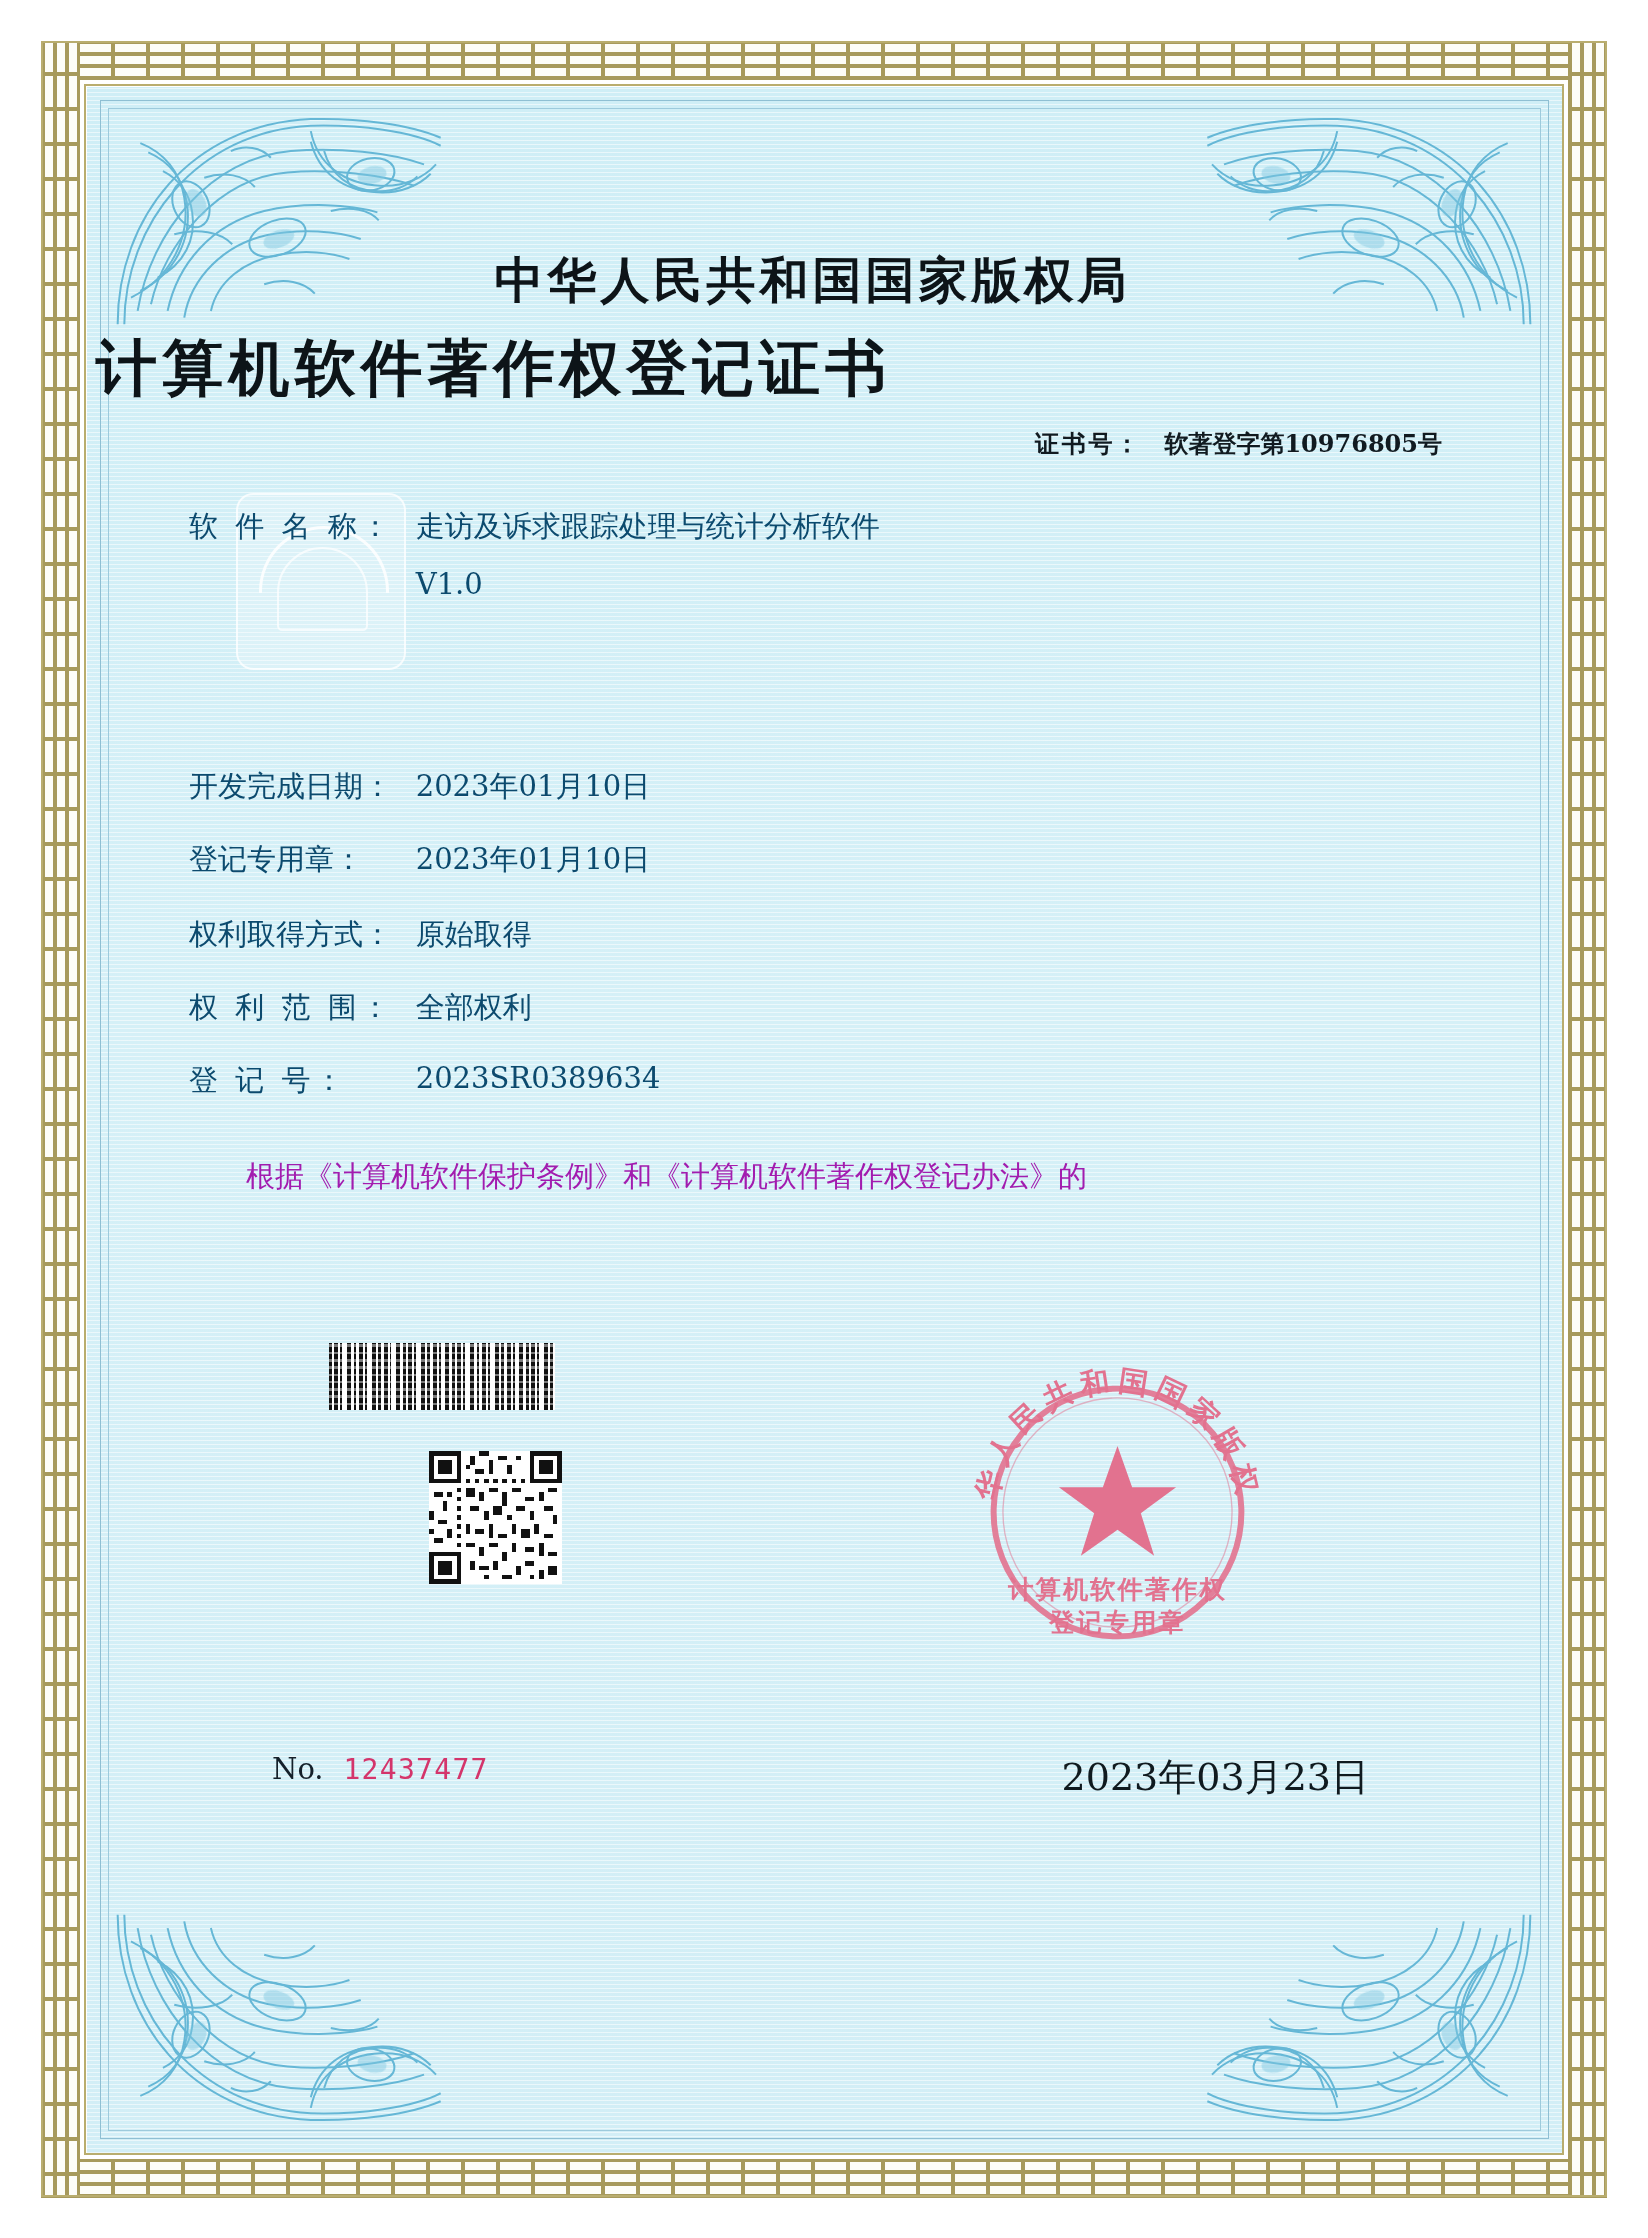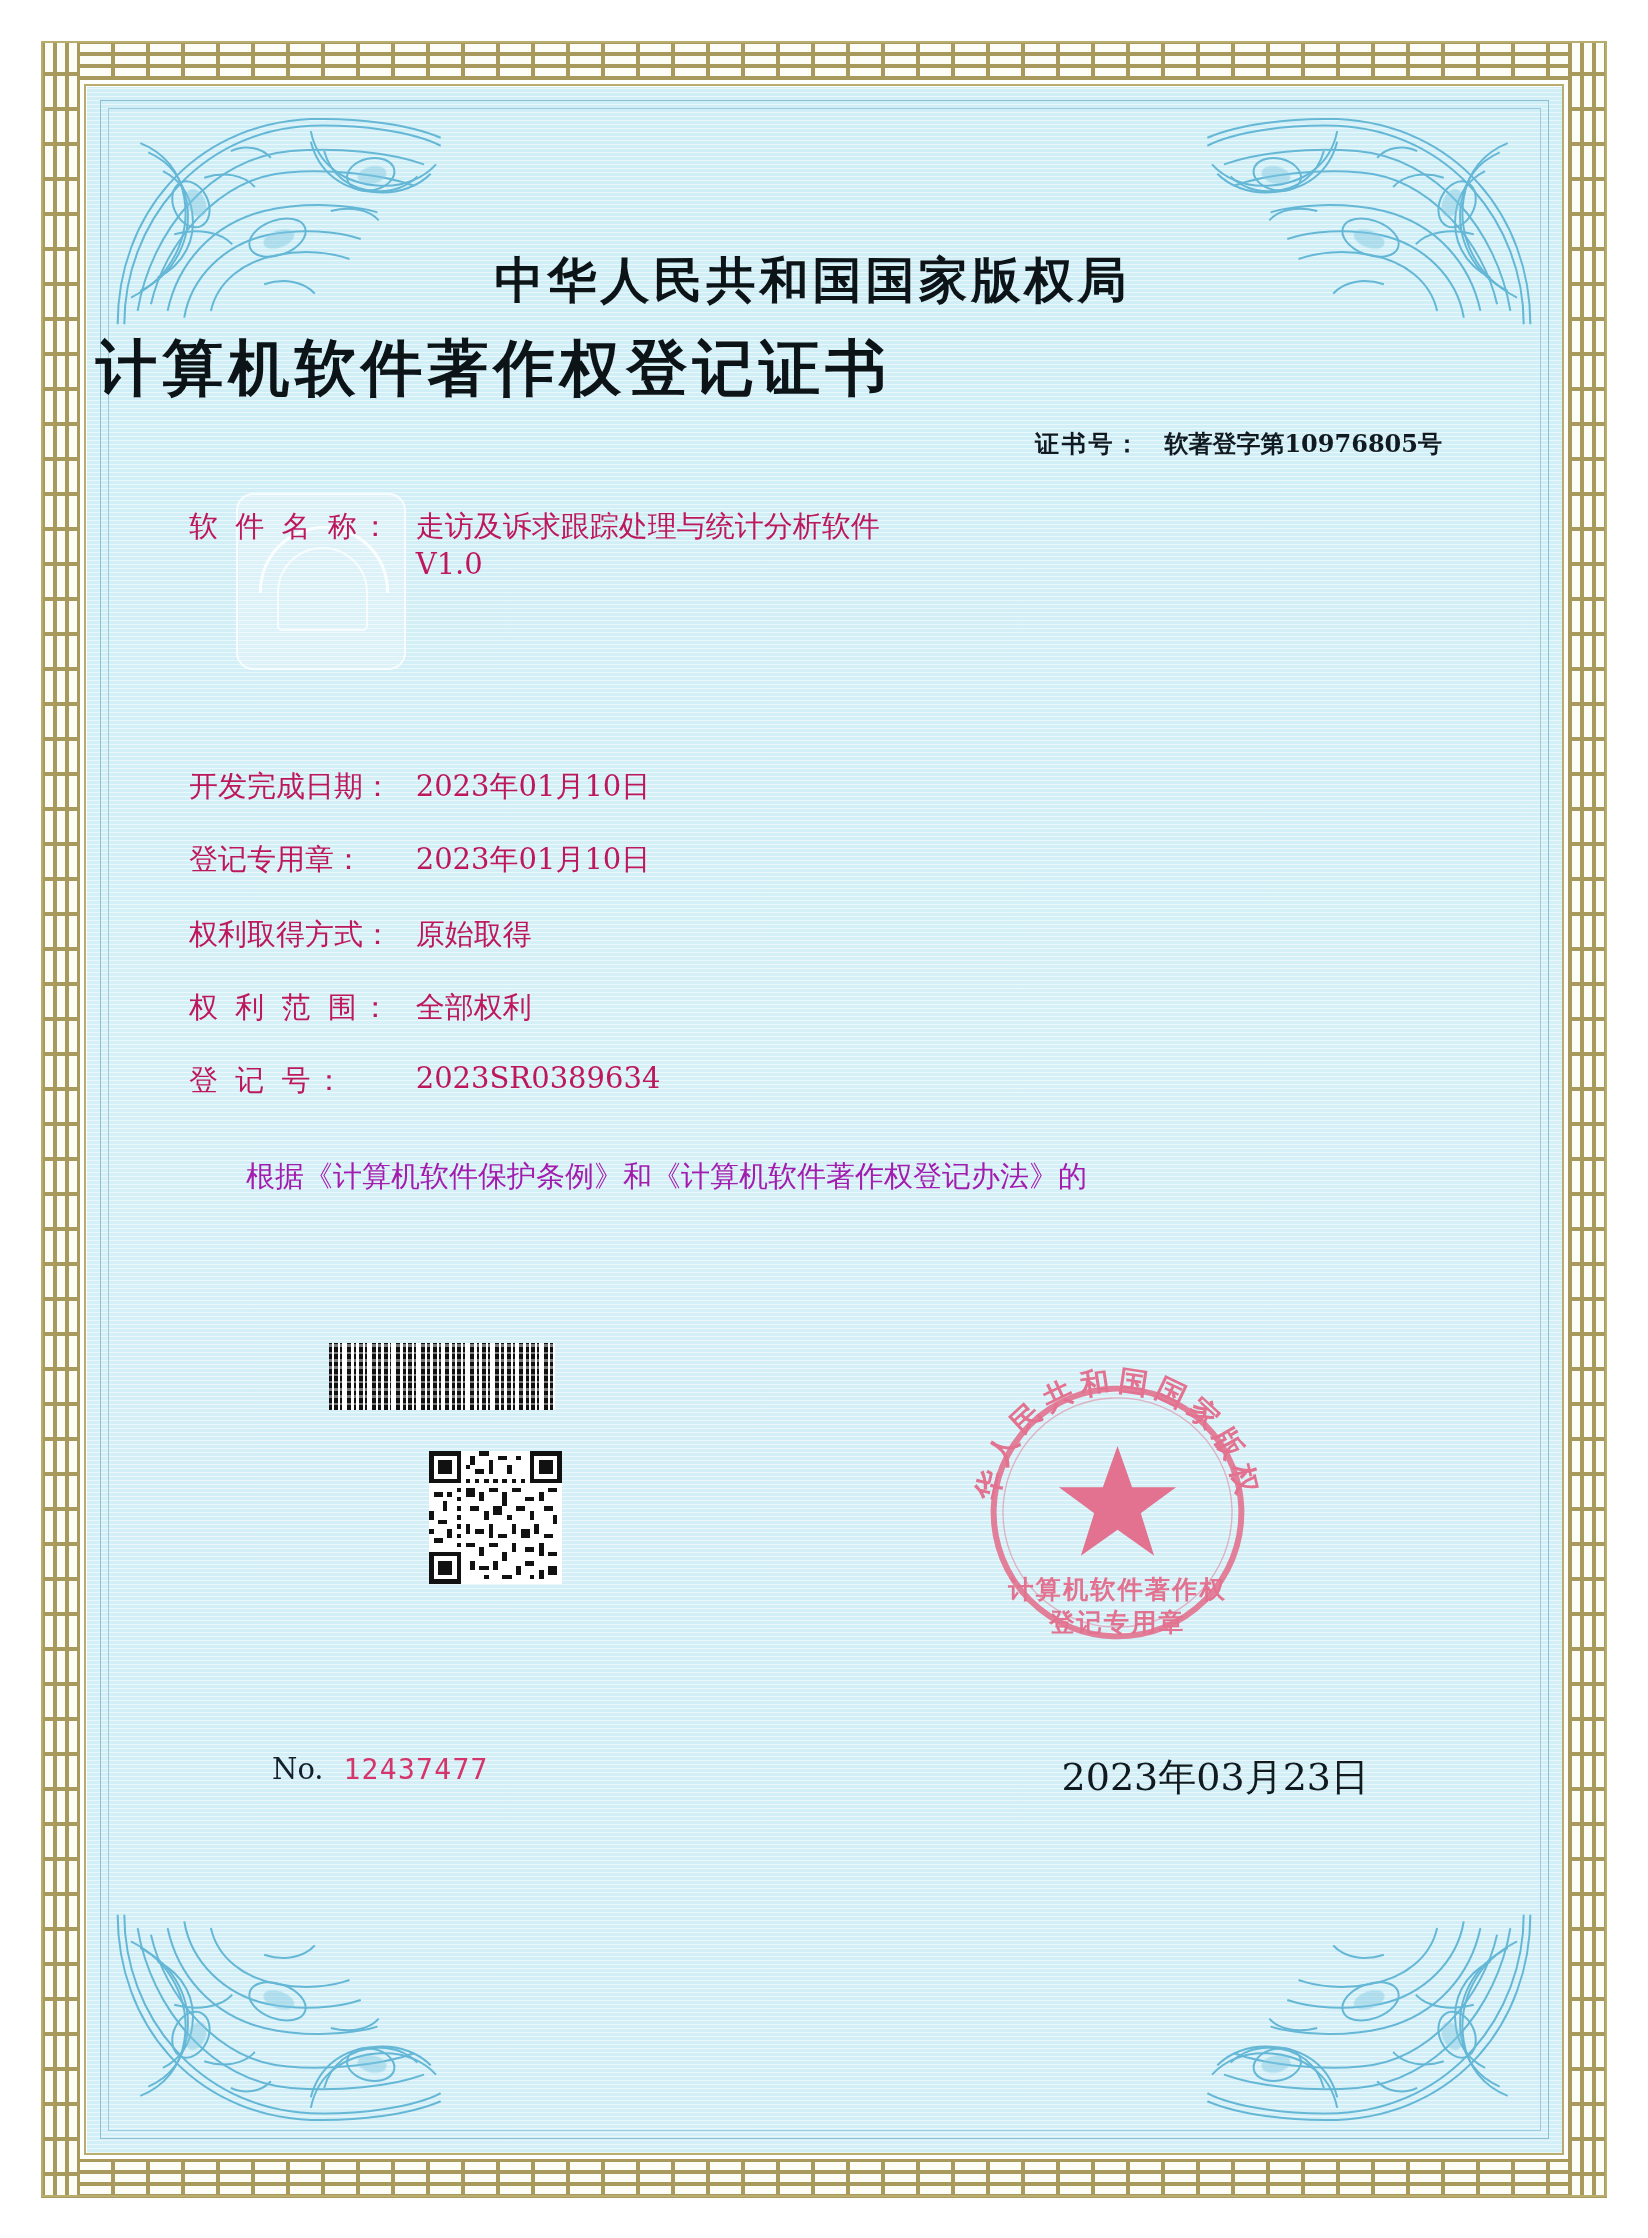--- a/index.html
+++ b/index.html
@@ -183,33 +183,33 @@
   }
   .cert-no .label { margin-right: 22.6px; letter-spacing: 2.7px; }
 
   .field-row {
     position: absolute;
     left: 93px;
     display: flex;
     align-items: flex-start;
     font-family: "DejaVu Serif", "Liberation Serif", serif;
     font-size: 29px;
-    color: #be185d;
+    color: #0c4a6e;
     white-space: nowrap;
   }
   .field-label {
     width: 220px;
     display: inline-block;
   }
   .field-label.sp3 { letter-spacing: 4px; }
   .field-value {
     display: inline-block;
     padding-left: 6.7px;
   }
-  .field-value .line2 { display: block; margin-top: 0; }
+  .field-value .line2 { display: block; margin-top: 20px; }
 
   .row-name      { top: 399px; }
   .row-owner     { top: 519px; }
   .row-devdate   { top: 659px; }
   .row-pubdate   { top: 732px; }
   .row-acquire   { top: 807px; }
   .row-scope     { top: 880px; }
   .row-regno     { top: 953px; }
 
   .paragraph {

